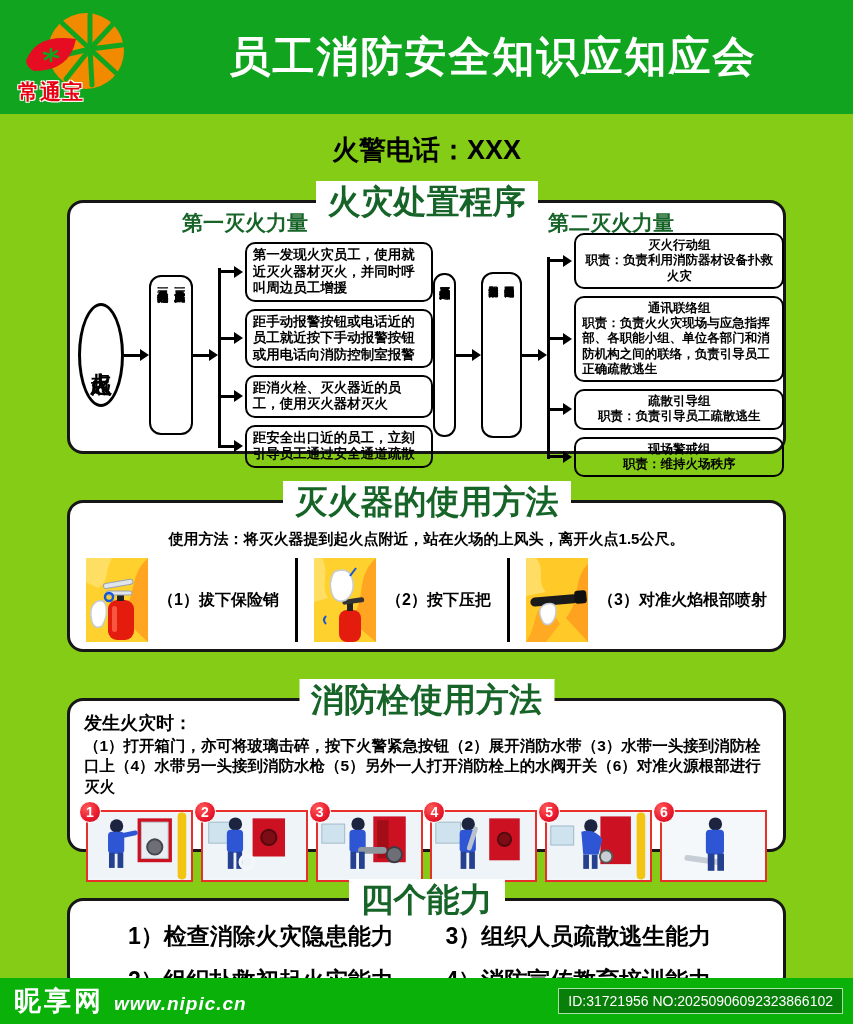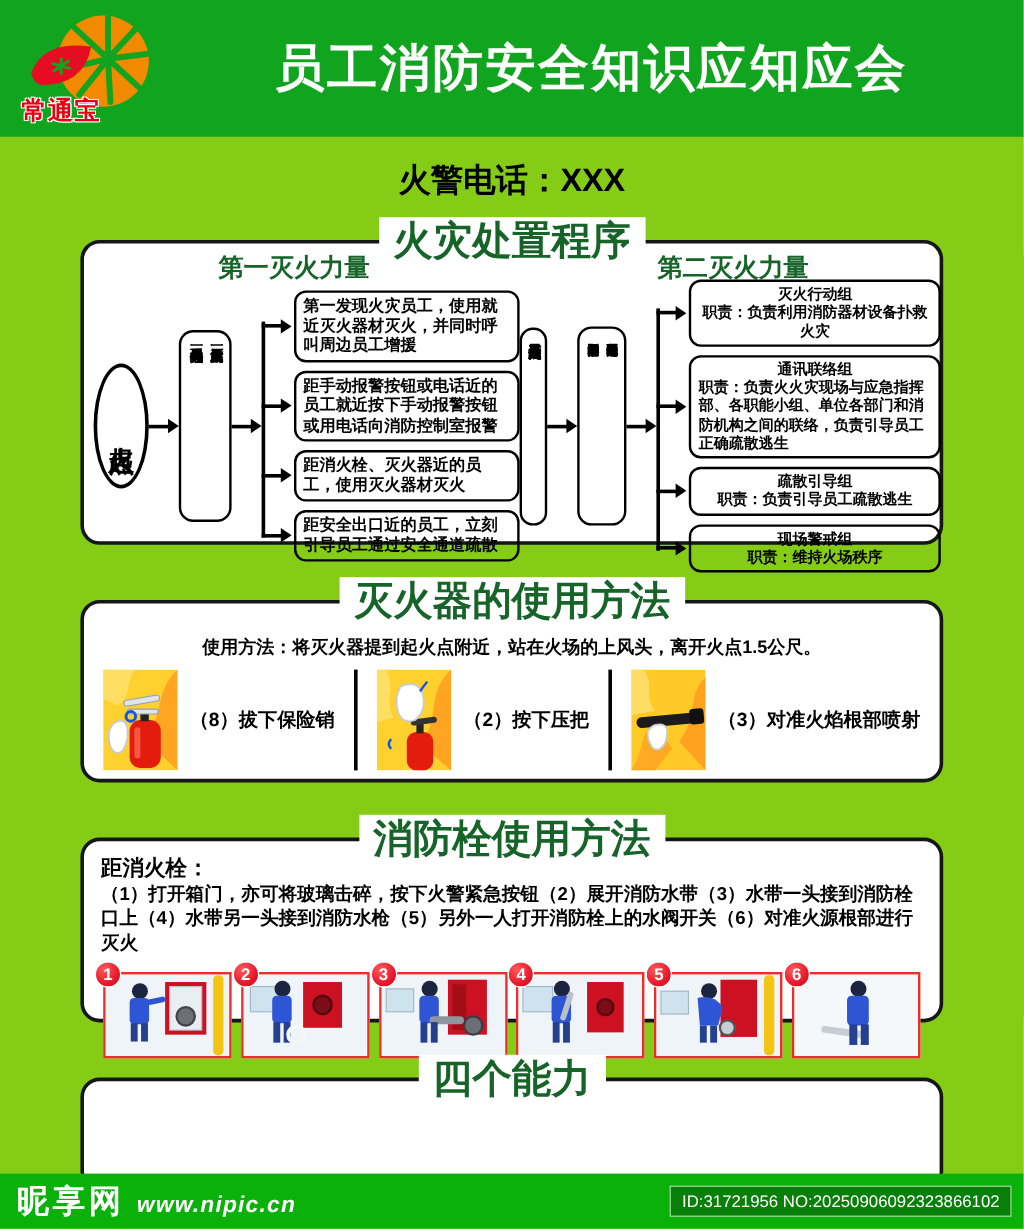--- a/index.html
+++ b/index.html
@@ -216,21 +216,21 @@
           <rect x="22" y="42" width="26" height="40" rx="9" fill="#e31c0d"></rect>
           <rect x="26" y="48" width="5" height="26" rx="2.5" fill="#ff6a52" opacity="0.75"></rect>
           <rect x="31" y="33" width="7" height="10" fill="#222"></rect>
           <g fill="#dfe5ea" stroke="#9aa3ad" stroke-width="1">
             <rect x="17" y="26" width="30" height="5" rx="2.5" transform="rotate(-10 17 26)"></rect>
             <rect x="20" y="33" width="26" height="4" rx="2"></rect>
           </g>
           <circle cx="23" cy="39" r="4" fill="none" stroke="#1557d8" stroke-width="2.5"></circle>
           <path d="M6,64 Q2,50 10,44 Q18,40 20,48 Q22,58 16,68 Q9,72 6,64 Z" fill="#fff" stroke="#c6ccd2" stroke-width="1.5"></path>
         </svg>
-        <span class="step-caption">（8）拔下保险销</span>
+        <span class="step-caption">（1）拔下保险销</span>
       </div>
 
       <div class="vdivider"></div>
 
       <div class="step">
         <svg class="step-img" viewBox="0 0 62 84">
           <rect width="62" height="84" fill="#ffd12e"></rect>
           <path d="M62,0 C40,20 54,42 36,62 L62,84 Z" fill="#ff9d1f" opacity="0.85"></path>
           <path d="M8,0 C16,16 6,26 14,40 L0,44 L0,0 Z" fill="#ffdf6a" opacity="0.9"></path>
           <rect x="25" y="52" width="22" height="32" rx="8" fill="#e31c0d"></rect>
@@ -256,21 +256,21 @@
           <path d="M16,62 Q10,50 20,46 Q30,44 30,52 Q30,62 24,66 Q18,68 16,62 Z" fill="#fff" stroke="#c6ccd2" stroke-width="1.5"></path>
         </svg>
         <span class="step-caption">（3）对准火焰根部喷射</span>
       </div>
 
     </div>
   </div>
 
   <div class="sec sec3">
     <div class="sec-title">消防栓使用方法</div>
-    <div class="sec3-lead">距消火栓：</div>
+    <div class="sec3-lead">发生火灾时：</div>
     <div class="sec3-instr">（1）打开箱门，亦可将玻璃击碎，按下火警紧急按钮（2）展开消防水带（3）水带一头接到消防栓口上（4）水带另一头接到消防水枪（5）另外一人打开消防栓上的水阀开关（6）对准火源根部进行灭火</div>
     <div class="hy-row">
 
       <div class="hy-item">
         <span class="badge">1</span>
         <svg class="hy-frame" viewBox="0 0 108 70">
           <rect width="108" height="70" fill="#eef4f8"></rect>
           <rect x="52" y="6" width="36" height="46" fill="#cc1122"></rect>
           <rect x="56" y="10" width="28" height="38" fill="#e8eef2" stroke="#b9c6cf"></rect>
           <circle cx="70" cy="36" r="8" fill="#6e6e76" stroke="#44444c" stroke-width="2"></circle>
@@ -366,20 +366,26 @@
             <rect x="58" y="43" width="7" height="18" fill="#24408f"></rect>
           </g>
         </svg>
       </div>
 
     </div>
   </div>
 
   <div class="sec sec4">
     <div class="sec-title">四个能力</div>
+    <div class="abilities">
+      <div class="ability">1）检查消除火灾隐患能力</div>
+      <div class="ability">3）组织人员疏散逃生能力</div>
+      <div class="ability">2）组织扑救初起火灾能力</div>
+      <div class="ability">4）消防宣传教育培训能力</div>
+    </div>
   </div>
 
   <div class="footer">
     <div class="site">
       <span class="site-name">昵享网</span>
       <span class="site-url">www.nipic.cn</span>
     </div>
     <div class="id-box">ID:31721956 NO:20250906092323866102</div>
   </div>
 

